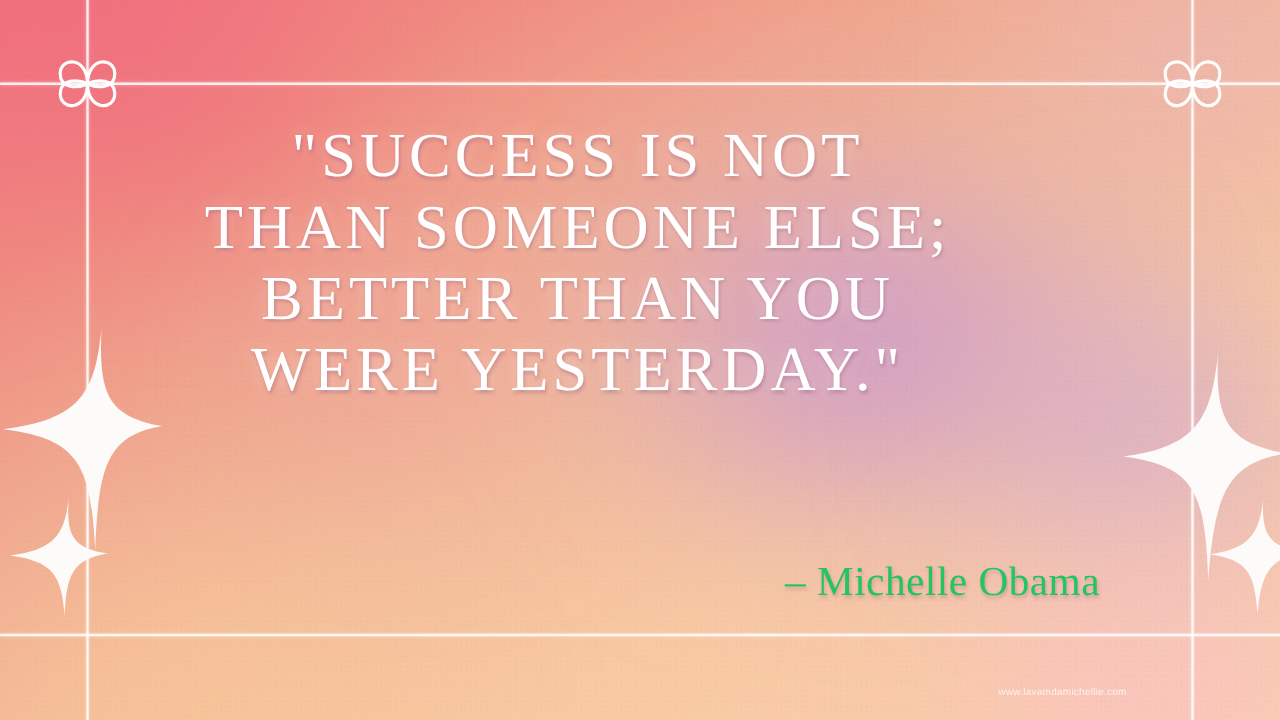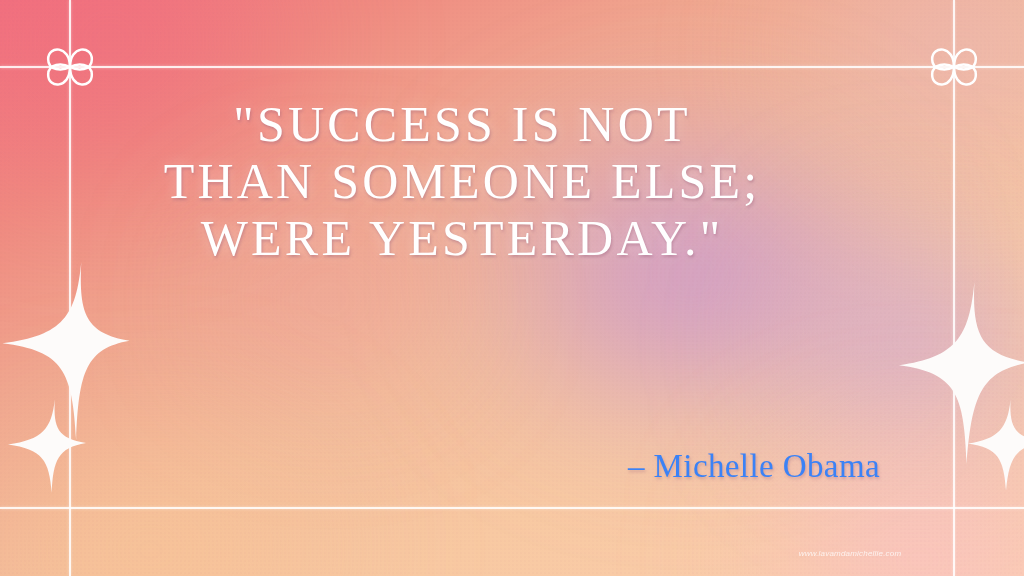--- a/index.html
+++ b/index.html
@@ -125,39 +125,38 @@
     text-shadow:
        1px 2px 3px rgba(150,90,120,0.42),
        0 0 14px rgba(255,255,255,0.30);
   }
   .attribution {
     position: absolute;
     left: 92px;
     top: 448px;
     width: 788px;
     text-align: right;
-    color: #3b82f6;
+    color: #22c55e;
     font-family: "Liberation Serif", "DejaVu Serif", serif;
     font-size: 33px;
     letter-spacing: 0.4px;
     text-shadow: 1px 2px 3px rgba(150,90,120,0.35);
   }
 
   
   .watermark {
     position: absolute;
     left: 760px;
     top: 549px;
     width: 180px;
     text-align: center;
     color: rgba(255,255,255,0.78);
     font-family: "Liberation Sans", sans-serif;
     font-size: 8px;
     letter-spacing: 0.2px;
-    font-style: italic;
   }
 </style>
 </head>
 <body>
 
 <div id="canvas">
 
   <div class="bg-base"></div>
   <div class="bg-blob blob-coral-tl"></div>
   <div class="bg-blob blob-rose-top"></div>
@@ -200,20 +199,21 @@
   <svg class="sparkle sp-right-big" viewBox="0 0 100 140">
     <path fill="#fdfbfa" d="M58 0 C 56 42, 64 56, 100 62 C 64 68, 56 86, 52 140 C 50 86, 44 70, 0 64 C 44 58, 54 42, 58 0 Z"></path>
   </svg>
   <svg class="sparkle sp-right-small" viewBox="0 0 100 120">
     <path fill="#fdfbfa" d="M56 0 C 54 38, 62 50, 100 56 C 62 62, 54 78, 50 120 C 47 78, 40 64, 0 58 C 40 52, 52 38, 56 0 Z"></path>
   </svg>
 
   <div class="quote-block">
     <div class="quote-line">"SUCCESS IS NOT</div>
     <div class="quote-line">THAN SOMEONE ELSE;</div>
+    <div class="quote-line">BETTER THAN YOU</div>
     <div class="quote-line">WERE YESTERDAY."</div>
   </div>
 
   <div class="attribution">– Michelle Obama</div>
 
   <div class="watermark">www.lavamdamichellie.com</div>
 
 </div>
 
 </body></html>

